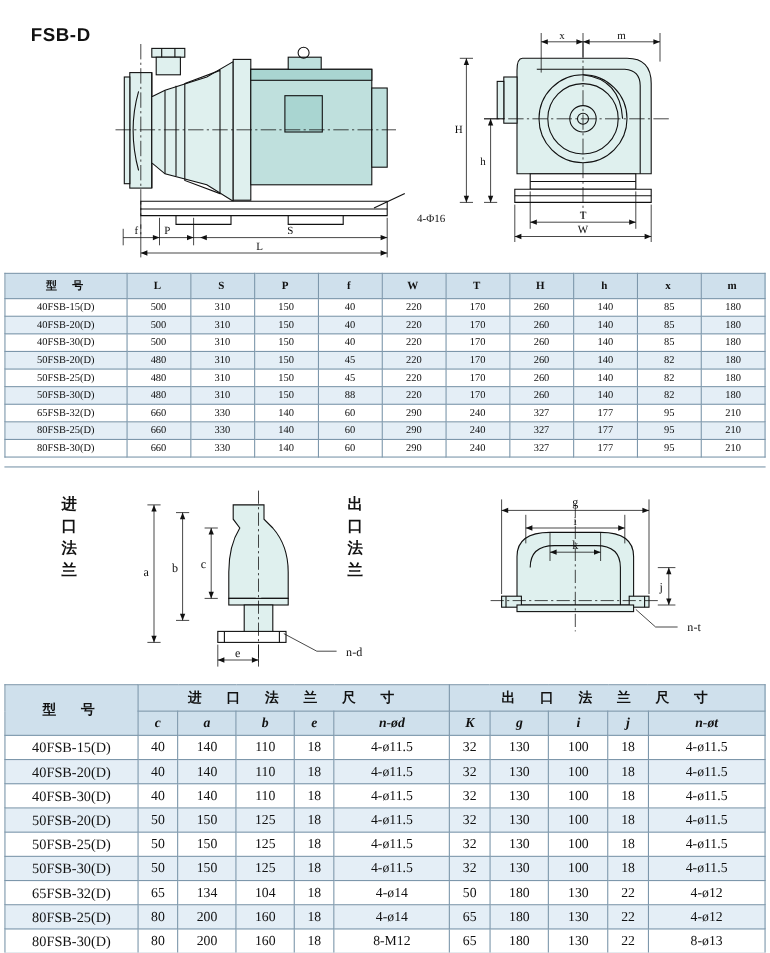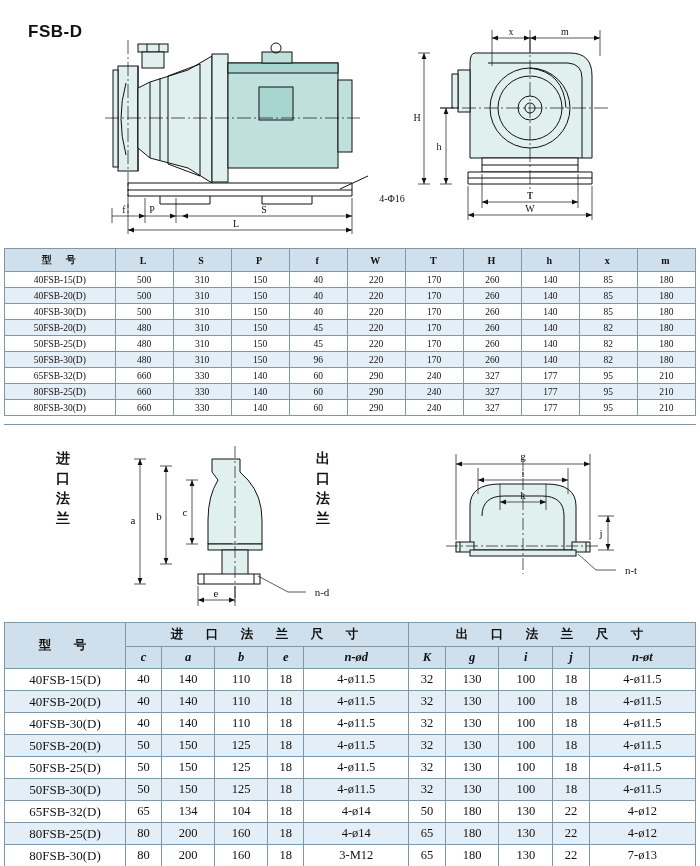--- a/index.html
+++ b/index.html
@@ -296,21 +296,21 @@
         <td>260</td>
         <td>140</td>
         <td>82</td>
         <td>180</td>
       </tr>
       <tr class="alt">
         <td class="name">50FSB-30(D)</td>
         <td>480</td>
         <td>310</td>
         <td>150</td>
-        <td>96</td>
+        <td>88</td>
         <td>220</td>
         <td>170</td>
         <td>260</td>
         <td>140</td>
         <td>82</td>
         <td>180</td>
       </tr>
       <tr>
         <td class="name">65FSB-32(D)</td>
         <td>660</td>
@@ -597,21 +597,21 @@
         <td>130</td>
         <td>22</td>
         <td>4-ø12</td>
       </tr>
       <tr>
         <td class="model">80FSB-30(D)</td>
         <td>80</td>
         <td>200</td>
         <td>160</td>
         <td>18</td>
-        <td>3-M12</td>
+        <td>8-M12</td>
         <td>65</td>
         <td>180</td>
         <td>130</td>
         <td>22</td>
-        <td>7-ø13</td>
+        <td>8-ø13</td>
       </tr>
     </tbody>
 </table>
 
 </body></html>

